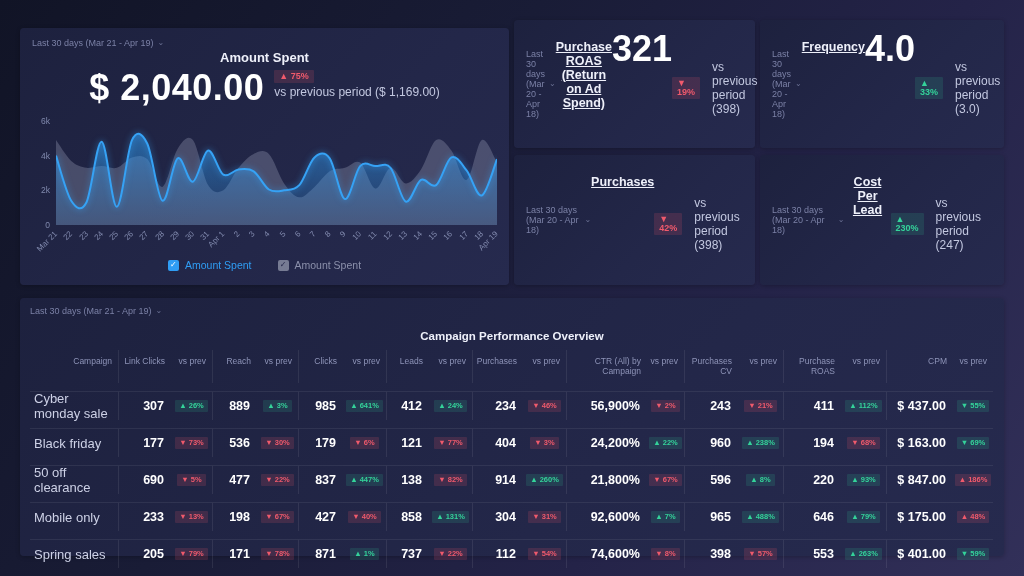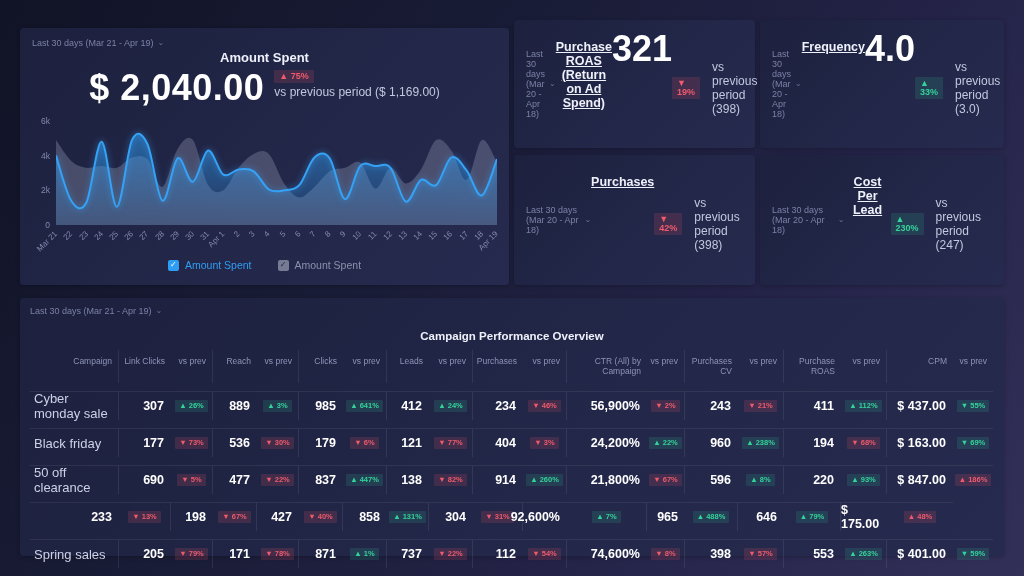--- a/index.html
+++ b/index.html
@@ -405,20 +405,21 @@
         <div class="cell c-value">220</div>
         <div class="cell c-badge gend">
           <span class="badge green">▲ 93%</span>
         </div>
         <div class="cell c-value">$ 847.00</div>
         <div class="cell c-badge">
           <span class="badge red">▲ 186%</span>
         </div>
       </div>
       <div class="grid">
+        <div class="cell c-campaign gend">Mobile only</div>
         <div class="cell c-value">233</div>
         <div class="cell c-badge gend">
           <span class="badge red">▼ 13%</span>
         </div>
         <div class="cell c-value">198</div>
         <div class="cell c-badge gend">
           <span class="badge red">▼ 67%</span>
         </div>
         <div class="cell c-value">427</div>
         <div class="cell c-badge gend">

